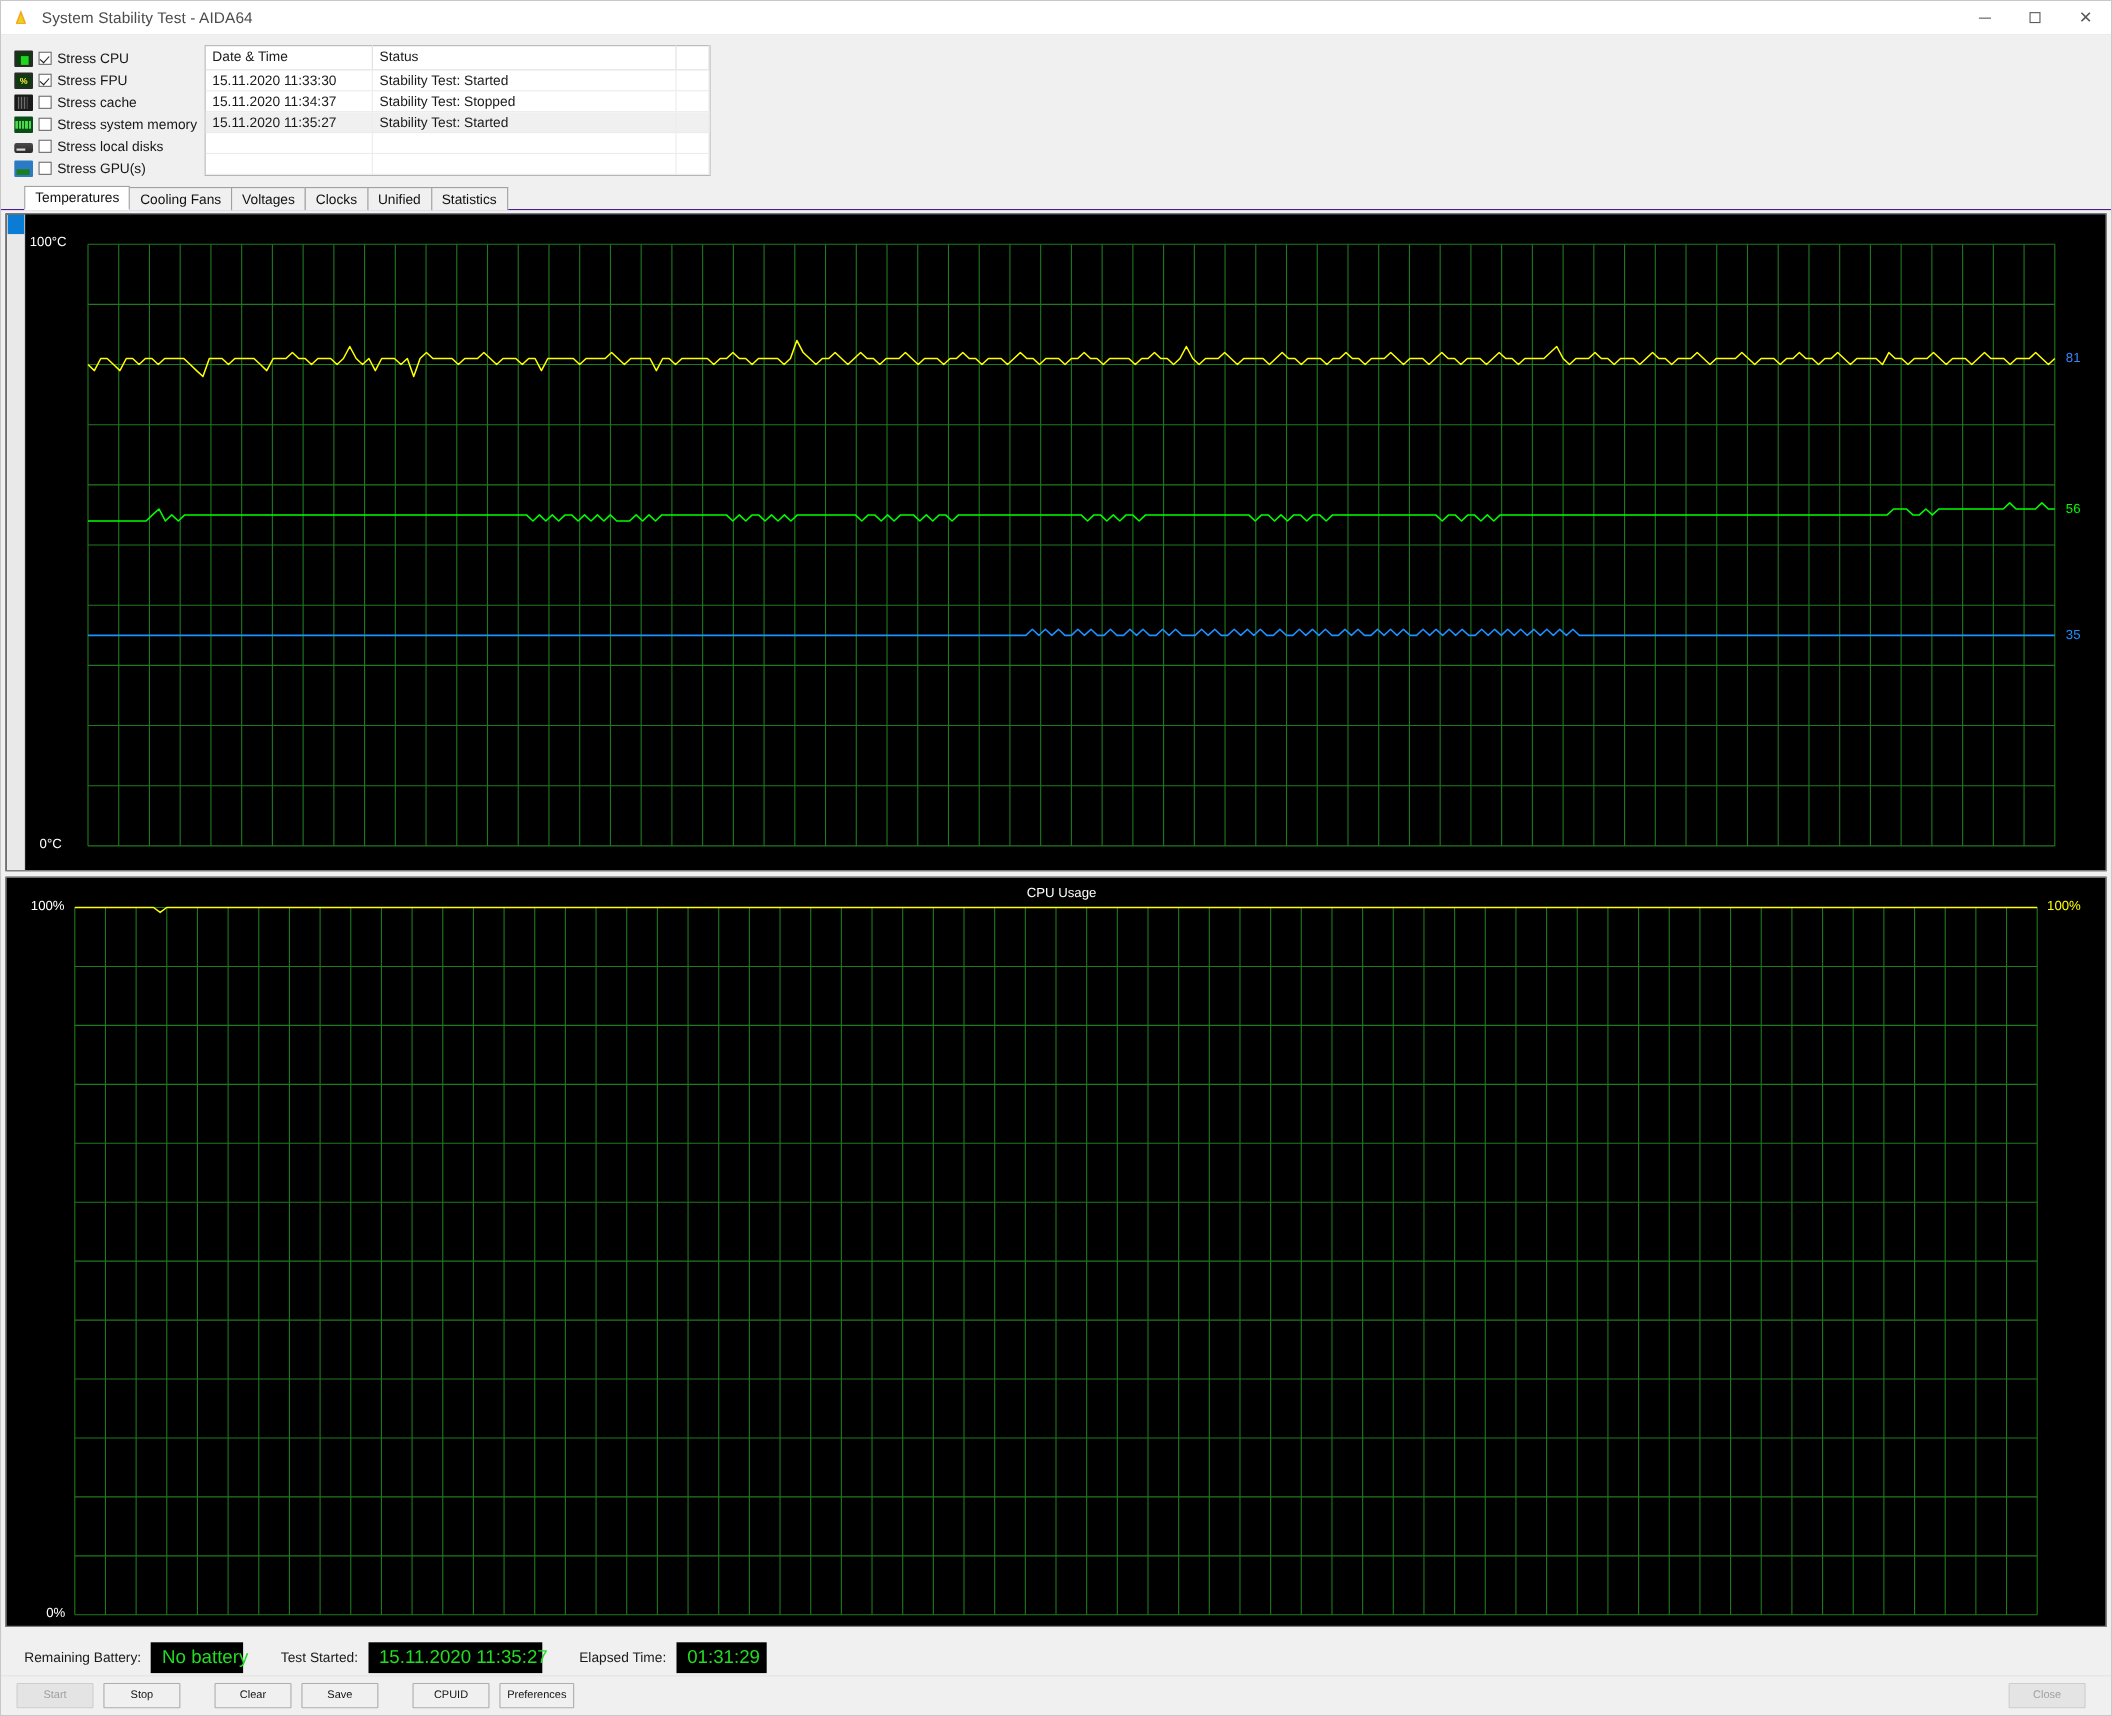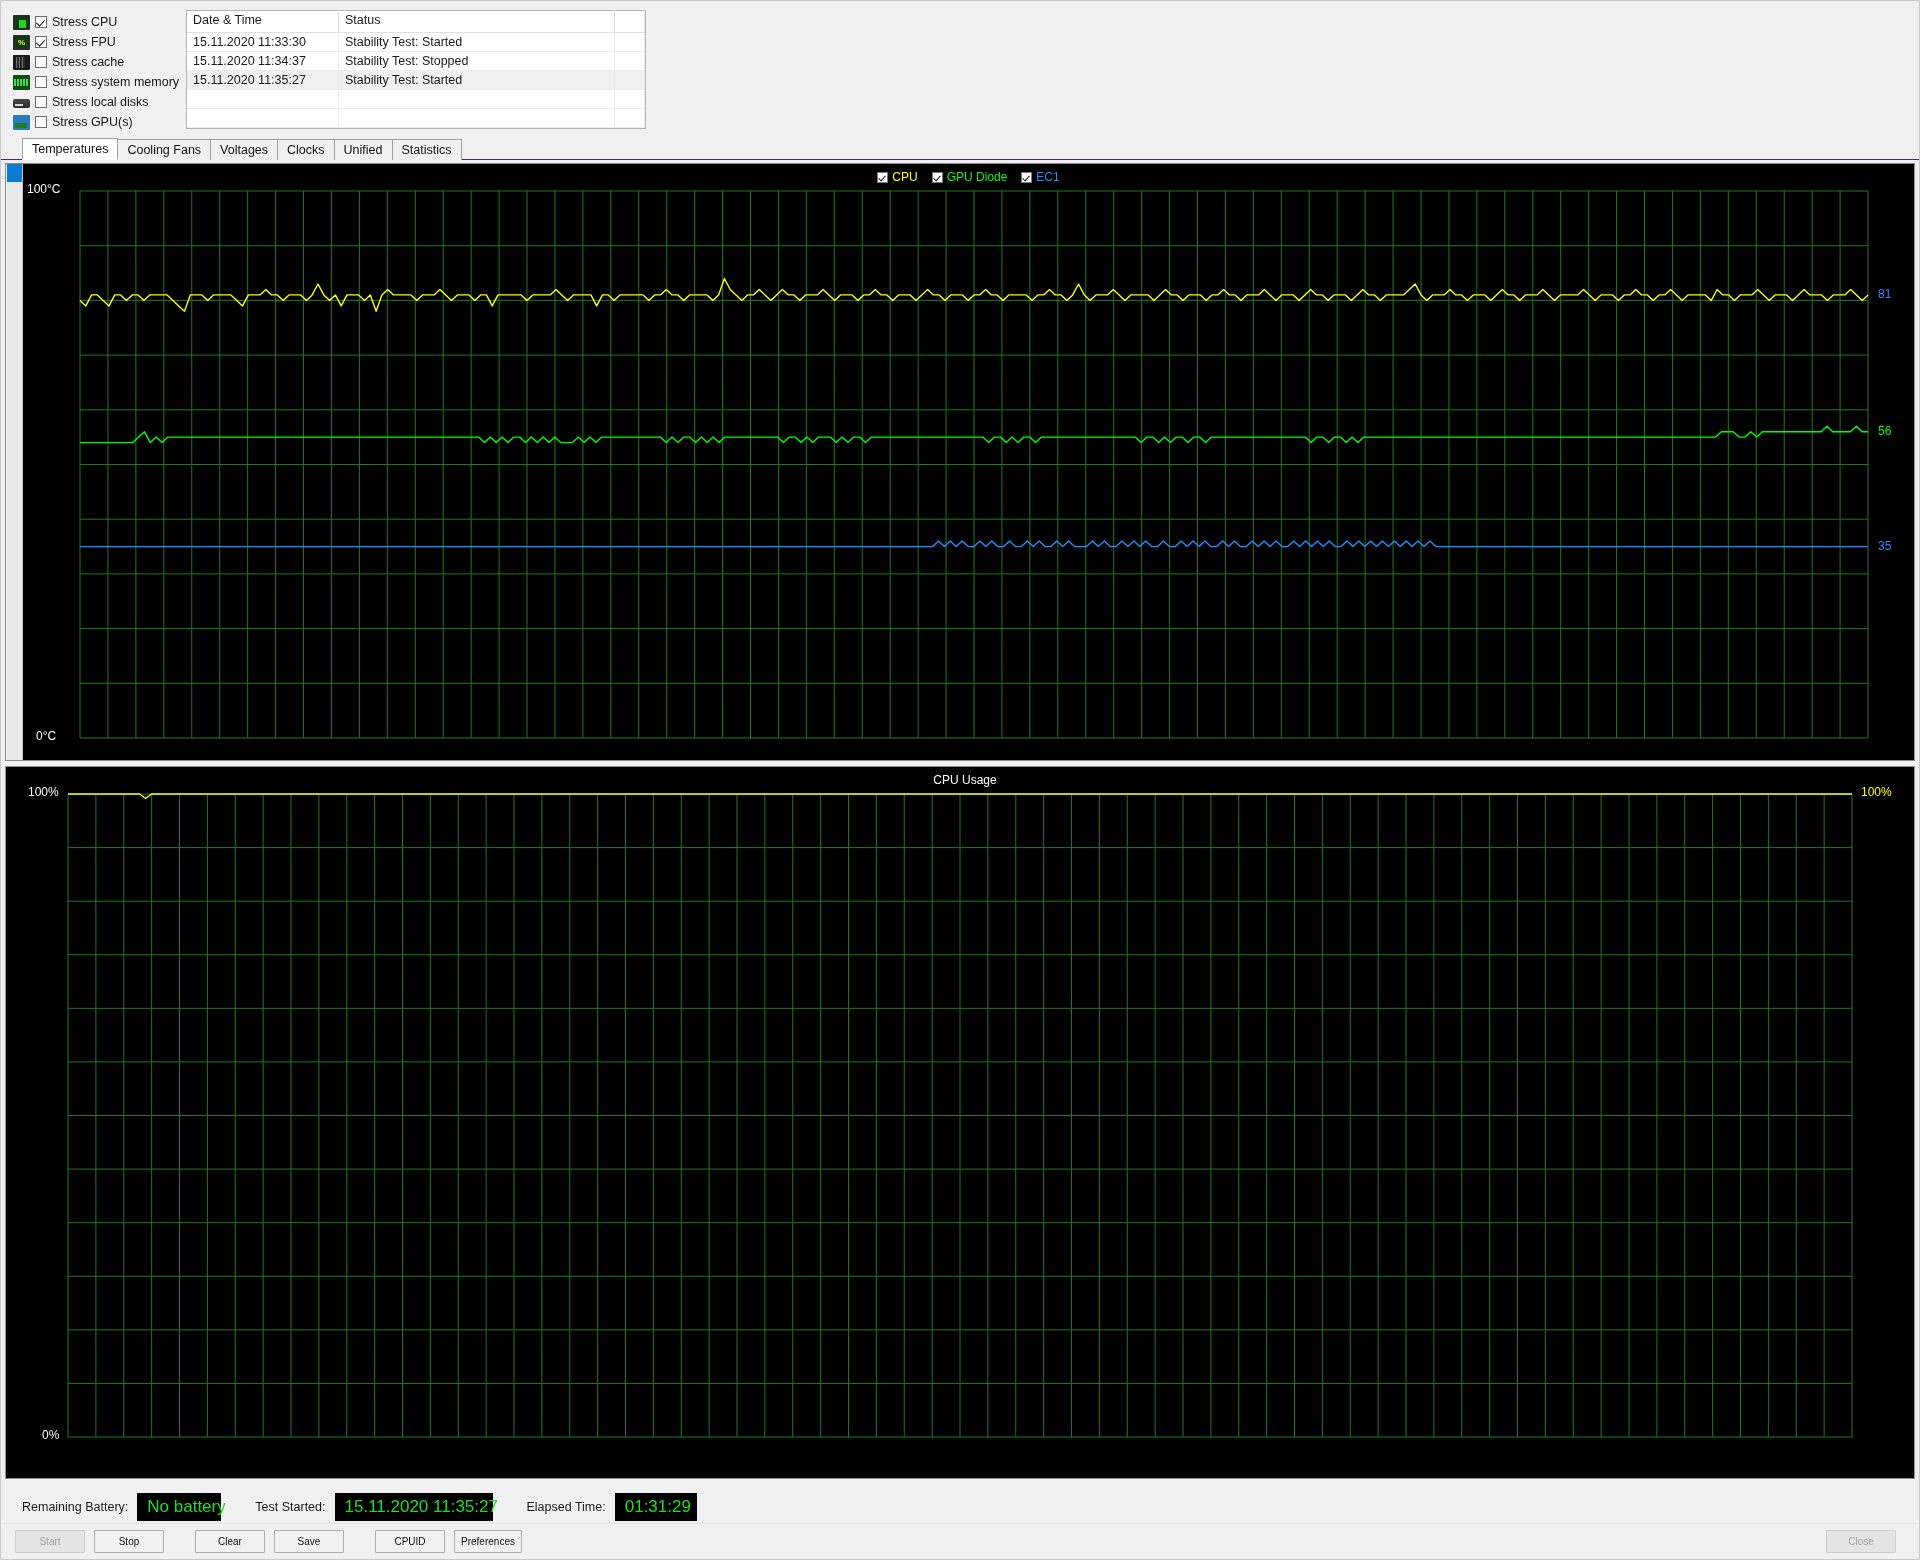--- a/index.html
+++ b/index.html
@@ -210,20 +210,38 @@
   .btn.wide { width: 68px; }
   .btn.disabled { color: #a0a0a0; background: #e4e4e4; border-color: #cdcdcd; }
   .btn-gap { width: 22px; }
   .btn-spacer { flex: 1; }
 </style>
 </head>
 <body>
 
 <div class="window">
 
+  <div class="titlebar">
+    <div class="title-icon">
+      <div class="flame"></div>
+        <div class="flame2"></div>
+    </div>
+    <div class="title-text">System Stability Test - AIDA64</div>
+    <div class="win-controls">
+      <div class="win-btn">
+          <div class="bar"></div>
+        </div>
+      <div class="win-btn">
+          <div class="sq"></div>
+        </div>
+      <div class="win-btn">
+          <div class="x">✕</div>
+        </div>
+    </div>
+  </div>
 
   <div class="toppanel">
     <div class="stress-list">
       <div class="stress-row">
         <div class="sicon ic-cpu"></div>
         <div class="cb checked"></div>
         <div class="stress-label">Stress CPU</div>
       </div>
       <div class="stress-row">
         <div class="sicon ic-fpu">%</div>
@@ -296,34 +314,20 @@
   </div>
 
   <div class="charts-wrap">
 
     <div class="chart-panel" id="temp-panel">
       <div class="vscroll">
         <div class="thumb"></div>
         <div class="track"></div>
       </div>
       <div class="chart-body">
-        <div class="legend">
-          <div class="leg-item">
-            <div class="leg-cb"></div>
-            <span style="color:#ffff00">CPU</span>
-          </div>
-          <div class="leg-item">
-            <div class="leg-cb"></div>
-            <span style="color:#00ff00">GPU Diode</span>
-          </div>
-          <div class="leg-item">
-            <div class="leg-cb"></div>
-            <span style="color:#1e90ff">EC1</span>
-          </div>
-        </div>
         <div class="axis-lab" id="temp-top-lab" style="left: 4px; top: 18px;">100°C</div>
         <div class="axis-lab" id="temp-bot-lab" style="left: 13px; top: 565px;">0°C</div>
         <svg class="grid-svg" id="temp-svg" width="1891" height="596">
             <rect x="57" y="27" width="1788" height="547" fill="#000"></rect>
             <line x1="57" y1="27" x2="57" y2="574" stroke="#1f7a1f" stroke-width="1"></line>
             <line x1="84.9375" y1="27" x2="84.9375" y2="574" stroke="#1f7a1f" stroke-width="1"></line>
             <line x1="112.875" y1="27" x2="112.875" y2="574" stroke="#1f7a1f" stroke-width="1"></line>
             <line x1="140.8125" y1="27" x2="140.8125" y2="574" stroke="#1f7a1f" stroke-width="1"></line>
             <line x1="168.75" y1="27" x2="168.75" y2="574" stroke="#1f7a1f" stroke-width="1"></line>
             <line x1="196.6875" y1="27" x2="196.6875" y2="574" stroke="#1f7a1f" stroke-width="1"></line>

